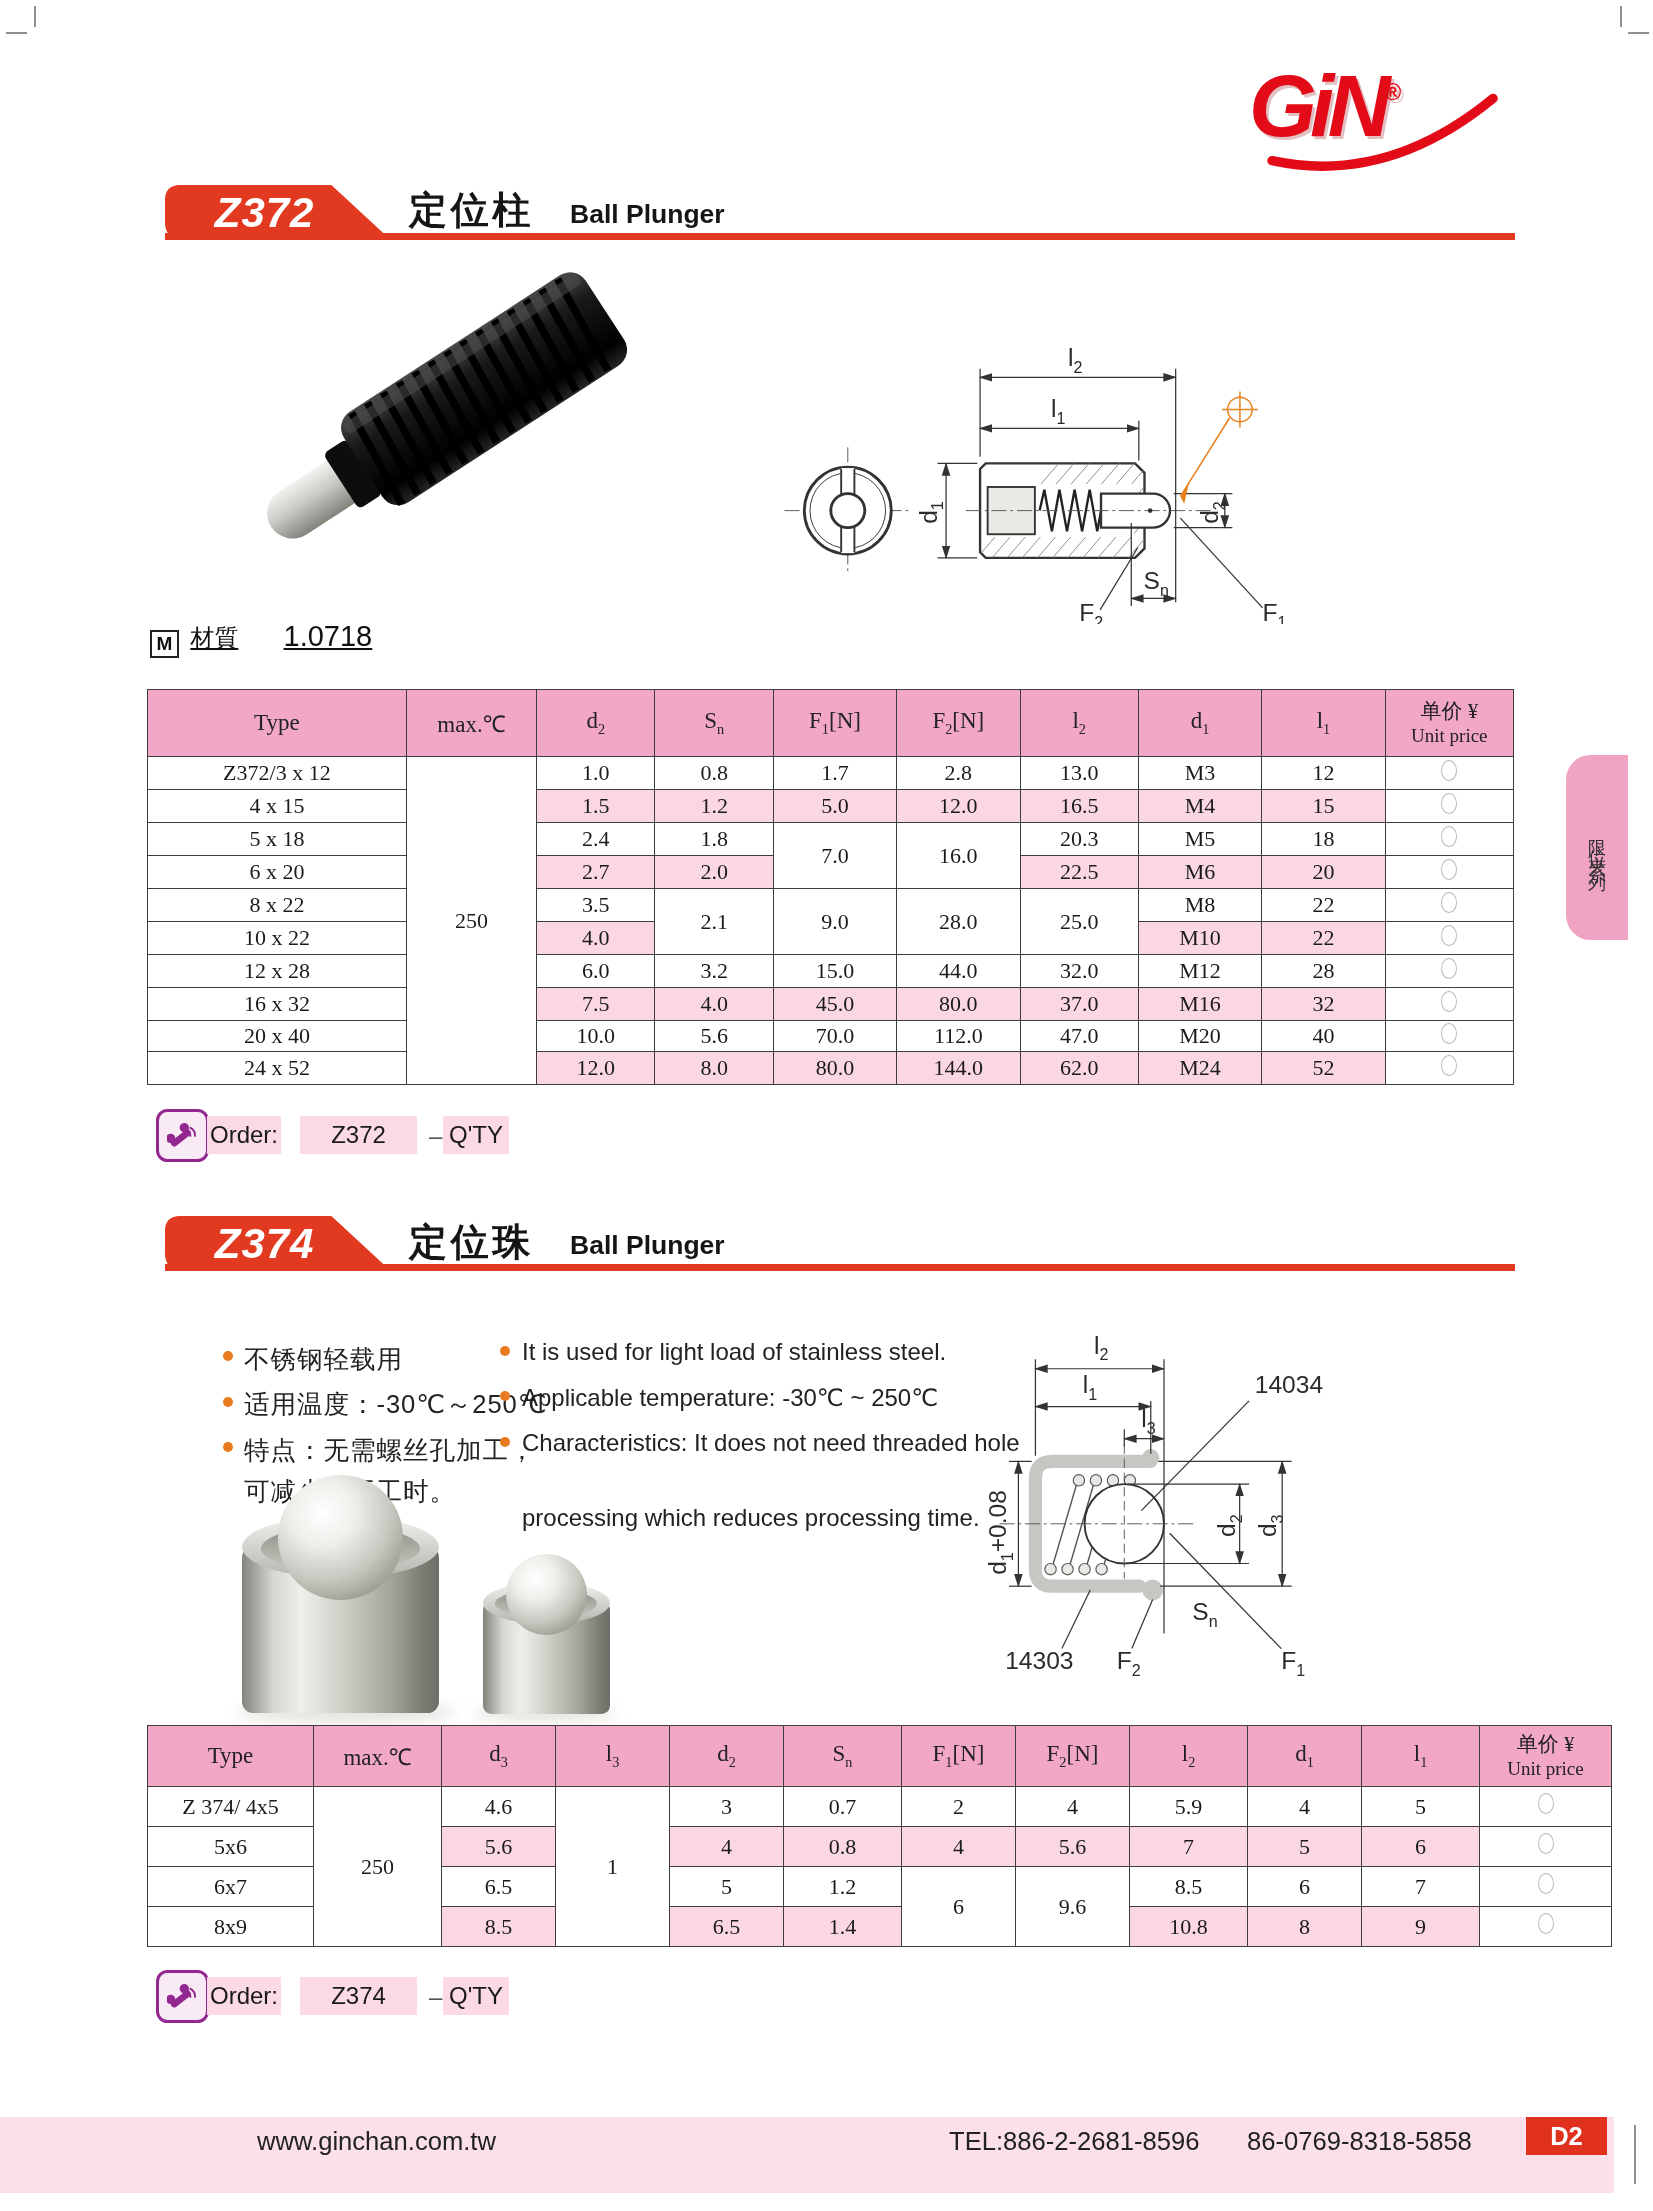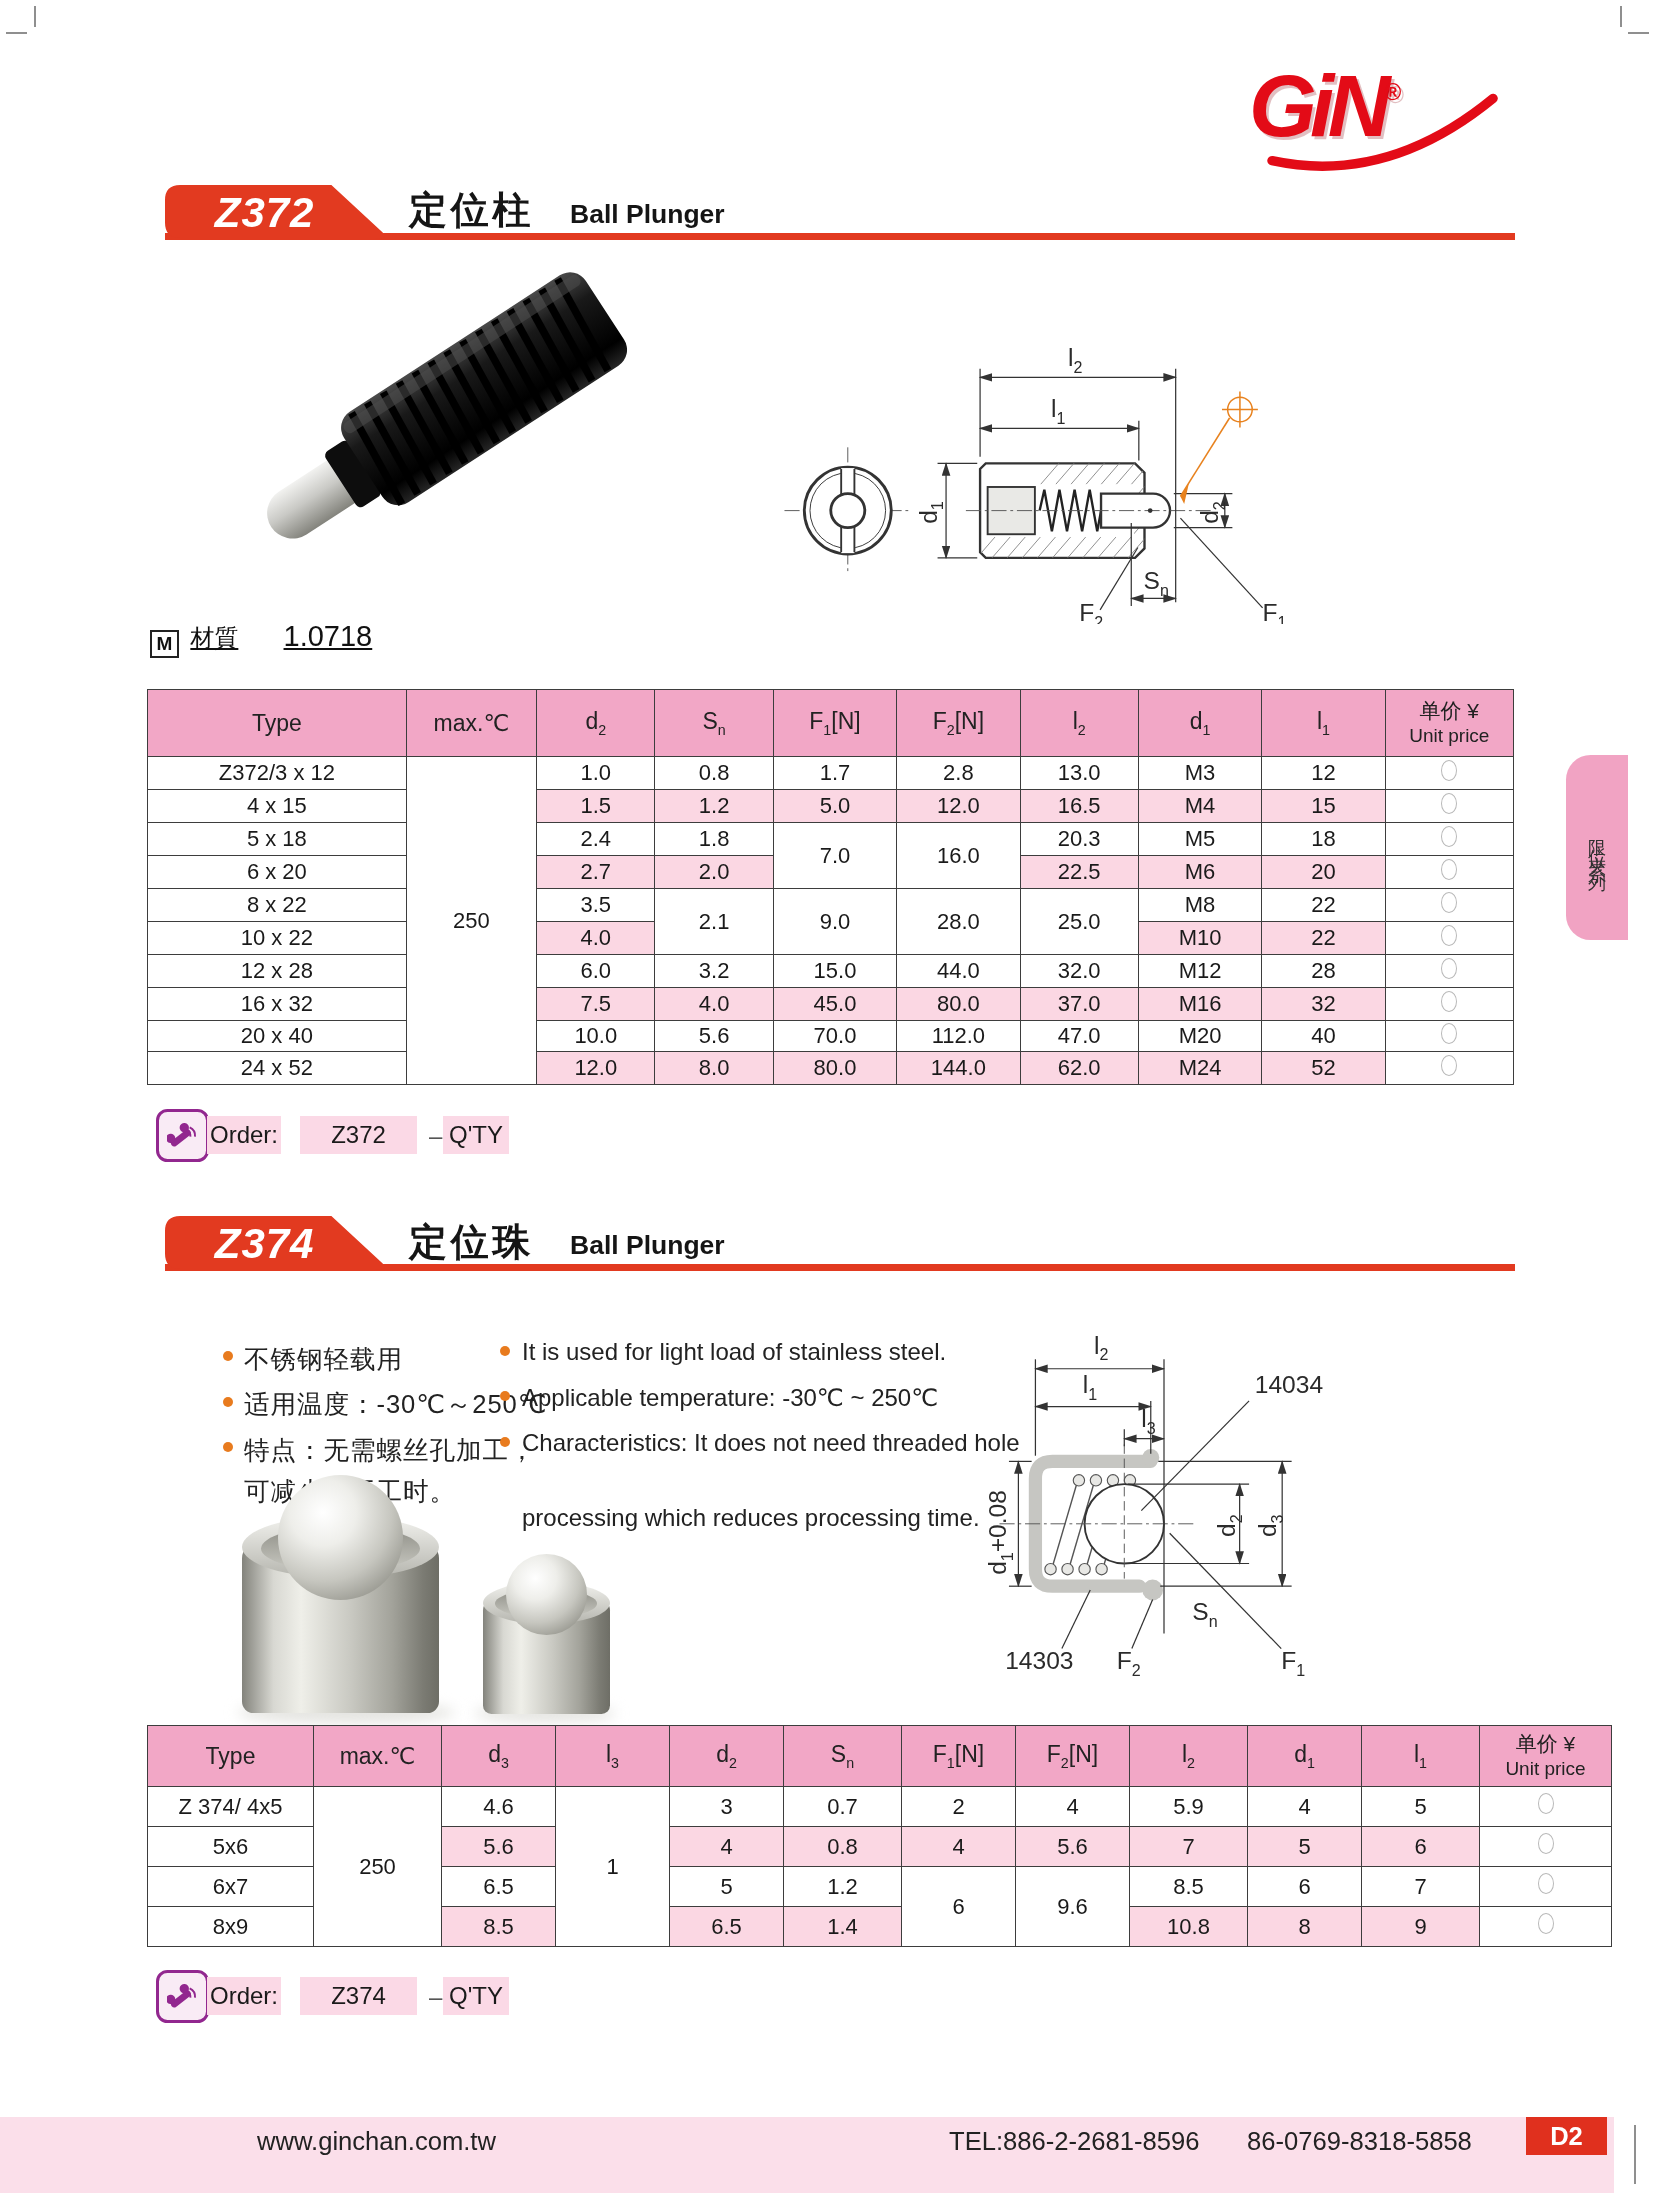--- a/index.html
+++ b/index.html
@@ -17,21 +17,21 @@
   .badge .code{position:absolute;left:0;top:3.8px;width:199px;text-align:center;color:#fff;
                font-size:42px;font-weight:bold;font-style:italic;letter-spacing:0.9px;}
   .rule{position:absolute;height:6.6px;background:#e23a20;}
   .title-zh{position:absolute;font-size:38px;font-weight:600;color:#151515;letter-spacing:3.8px;}
   .title-en{position:absolute;font-size:26.5px;font-weight:bold;color:#151515;}
   
   .mbox{display:inline-block;width:24.6px;height:24.6px;border:2.4px solid #222;text-align:center;
         font-weight:bold;font-size:19px;line-height:24.6px;vertical-align:-3.8px;}
   .mat{font-size:24px;text-decoration:underline;}
   
-  table.spec{border-collapse:collapse;table-layout:fixed;background:#fff;border:1.9px solid #3d3d3d;}
+  table.spec{border-collapse:collapse;table-layout:fixed;background:#fff;border:1.9px solid #3d3d3d;font-family:Liberation Serif, serif;}
   .spec th,.spec td{border:1.4px solid #3d3d3d;text-align:center;vertical-align:middle;padding:0;}
   .spec thead th{background:#f2a7c6;font-weight:normal;font-size:23px;color:#222;}
   .spec td{font-size:22px;color:#1a1a1a;}
   .spec sub{font-size:62%;}
   .pk{background:#fbd7e3;}
   .p1{font-size:21px;line-height:24.6px;}
   .p2{font-size:19px;line-height:23px;}
   .circ{display:inline-block;width:14px;height:19px;border:1.9px solid #b9b9b9;border-radius:50%;}
   
   .chip{position:absolute;background:#fbd9e6;text-align:center;font-size:24px;color:#1a1a1a;

